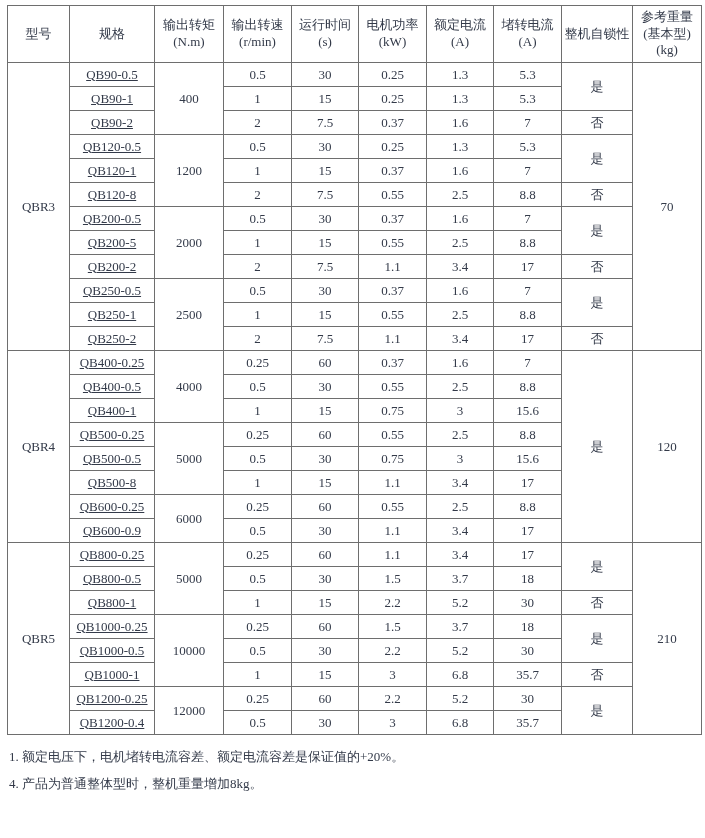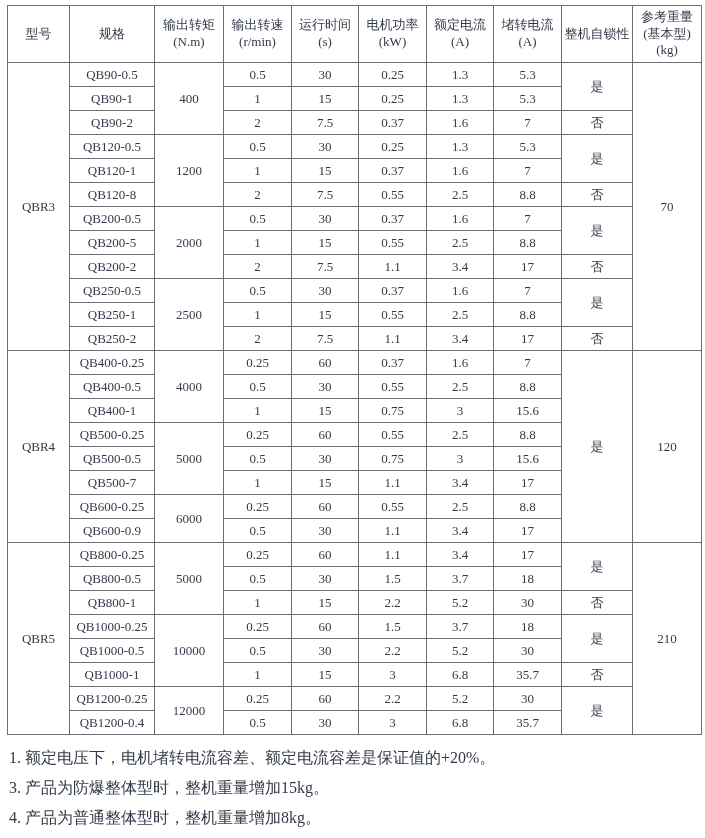--- a/index.html
+++ b/index.html
@@ -33,28 +33,29 @@
   table.spec thead th {
     height: 57px;
     line-height: 1.3;
   }
   table.spec tbody td {
     height: 24px;
   }
   td.c-spec {
     text-align: left;
     padding-left: 6px;
+    text-decoration: underline;
   }
   .hline { display: block; }
   .notes {
     margin-top: 10px;
     padding-left: 2px;
   }
   .note-line {
-    font-size: 16px;
+    font-size: 13px;
     line-height: 1;
     margin: 0 0 9px 0;
     padding-top: 5px;
     color: #333a49;
     white-space: nowrap;
   }
 </style>
 </head>
 <body>
 
@@ -264,21 +265,21 @@
         </tr>
         <tr>
           <td class="c-spec">QB500-0.5</td>
           <td>0.5</td>
           <td>30</td>
           <td>0.75</td>
           <td>3</td>
           <td>15.6</td>
         </tr>
         <tr>
-          <td class="c-spec">QB500-7</td>
+          <td class="c-spec">QB500-8</td>
           <td>1</td>
           <td>15</td>
           <td>1.1</td>
           <td>3.4</td>
           <td>17</td>
         </tr>
         <tr>
           <td class="c-spec">QB600-0.25</td>
           <td rowspan="2">6000</td>
           <td>0.25</td>
@@ -367,16 +368,15 @@
           <td>30</td>
           <td>3</td>
           <td>6.8</td>
           <td>35.7</td>
         </tr>
       </tbody>
   </table>
 
   <div class="notes" id="notes">
       <div class="note-line">1. 额定电压下，电机堵转电流容差、额定电流容差是保证值的+20%。</div>
-      <div class="note-line">3. 产品为防爆整体型时，整机重量增加15kg。</div>
       <div class="note-line">4. 产品为普通整体型时，整机重量增加8kg。</div>
     </div>
 </div>
 
 </body></html>

